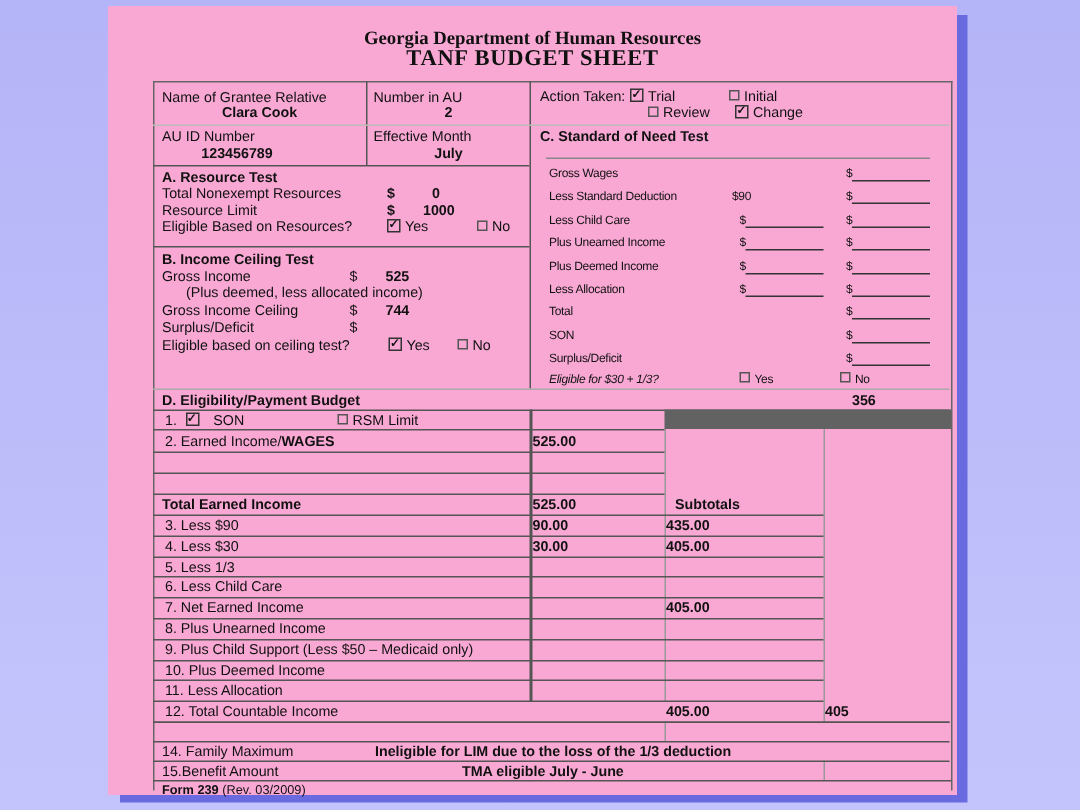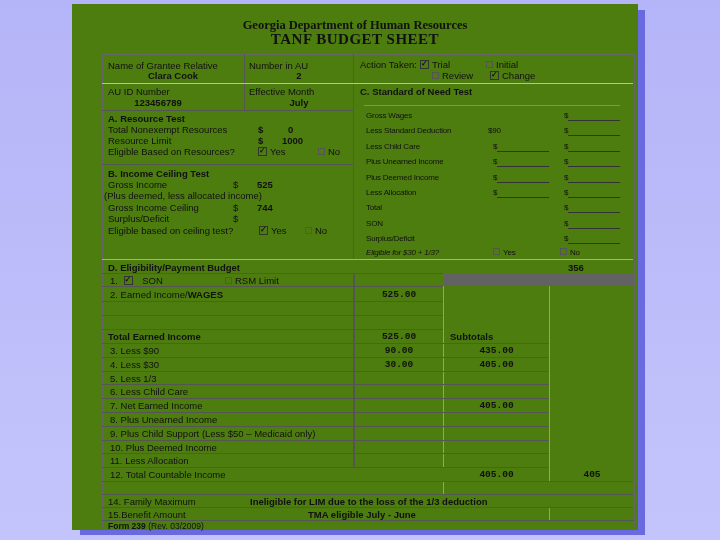--- a/index.html
+++ b/index.html
@@ -1,38 +1,38 @@
 <!DOCTYPE html>
 <html><head>
 <meta charset="utf-8">
 <style>
   html,body{margin:0;padding:0;}
   body{width:720px;height:540px;overflow:hidden;position:relative;
     background:linear-gradient(180deg,#b4b4f8 0%,#c4c4fc 100%);
     font-family:"Liberation Sans",sans-serif;color:#111;}
   .page-shadow{position:absolute;left:80px;top:10px;width:565px;height:525px;background:#6a6ae0;}
-  .page{position:absolute;left:72px;top:4px;width:566px;height:526px;background:#4d7c0f;}
+  .page{position:absolute;left:72px;top:4px;width:566px;height:526px;background:#f9a8d4;}
   .title1{position:absolute;left:0;width:566px;top:14px;text-align:center;
     font-family:"Liberation Serif",serif;font-weight:bold;font-size:12.5px;}
   .title2{position:absolute;left:0;width:566px;top:27px;text-align:center;
     font-family:"Liberation Serif",serif;font-weight:bold;font-size:15px;letter-spacing:0.5px;}
   .abs{position:absolute;}
   .t{position:absolute;font-size:9.5px;white-space:nowrap;line-height:11px;}
   .b{font-weight:bold;}
   .hl{position:absolute;height:0;border-top:1px solid #555;}
   .vl{position:absolute;width:0;border-left:1px solid #555;}
   .hl.light{border-top:1px solid #bbb;}
   .vl.thick{border-left:2px solid #555;}
   .cb{display:inline-block;width:7px;height:7px;border:1px solid #333;vertical-align:middle;margin-right:3px;position:relative;top:-1px;font-size:7px;line-height:7px;text-align:center;}
   .cb.small{width:5px;height:5px;border-color:#555;}
   .cb.checked::after{content:"\2713";position:absolute;left:0;top:-1px;font-size:8px;font-weight:bold;}
   .sm{font-size:8px;letter-spacing:-0.2px;}
   .blank{display:inline-block;width:52px;border-bottom:1px solid #333;height:9px;vertical-align:bottom;}
   .gray-bar{position:absolute;background:#626262;}
-  .c{text-align:center;font-family:Liberation Mono, monospace;}
+  .c{}
 </style>
 </head>
 <body>
 
 <div class="page-shadow"></div>
 <div class="page">
   <div class="title1">Georgia Department of Human Resources</div>
   <div class="title2">TANF BUDGET SHEET</div>
 
   <div class="abs" style="left:30px;top:50px;width:531px;height:472px;border:1px solid #666;border-bottom:none;"></div>
@@ -68,21 +68,21 @@
   <div class="t b" style="left:186px;top:131px;">$</div>
   <div class="t b" style="left:210px;top:131px;">1000</div>
   <div class="t" style="left:36px;top:142px;">Eligible Based on Resources?</div>
   <div class="t" style="left:186px;top:142px;"><span class="cb checked"></span><span>Yes</span></div>
   <div class="t" style="left:246px;top:142px;"><span class="cb small"></span><span>No</span></div>
 
   <div class="t b" style="left:36px;top:164px;">B. Income Ceiling Test</div>
   <div class="t" style="left:36px;top:175px;">Gross Income</div>
   <div class="t" style="left:161px;top:175px;">$</div>
   <div class="t b" style="left:185px;top:175px;">525</div>
-  <div class="t" style="left:32px;top:186px;">(Plus deemed, less allocated income)</div>
+  <div class="t" style="left:52px;top:186px;">(Plus deemed, less allocated income)</div>
   <div class="t" style="left:36px;top:198px;">Gross Income Ceiling</div>
   <div class="t" style="left:161px;top:198px;">$</div>
   <div class="t b" style="left:185px;top:198px;">744</div>
   <div class="t" style="left:36px;top:209px;">Surplus/Deficit</div>
   <div class="t" style="left:161px;top:209px;">$</div>
   <div class="t" style="left:36px;top:221px;">Eligible based on ceiling test?</div>
   <div class="t" style="left:187px;top:221px;"><span class="cb checked"></span><span>Yes</span></div>
   <div class="t" style="left:233px;top:221px;"><span class="cb small"></span><span>No</span></div>
 
   <div class="t b" style="left:288px;top:82px;">C. Standard of Need Test</div>

